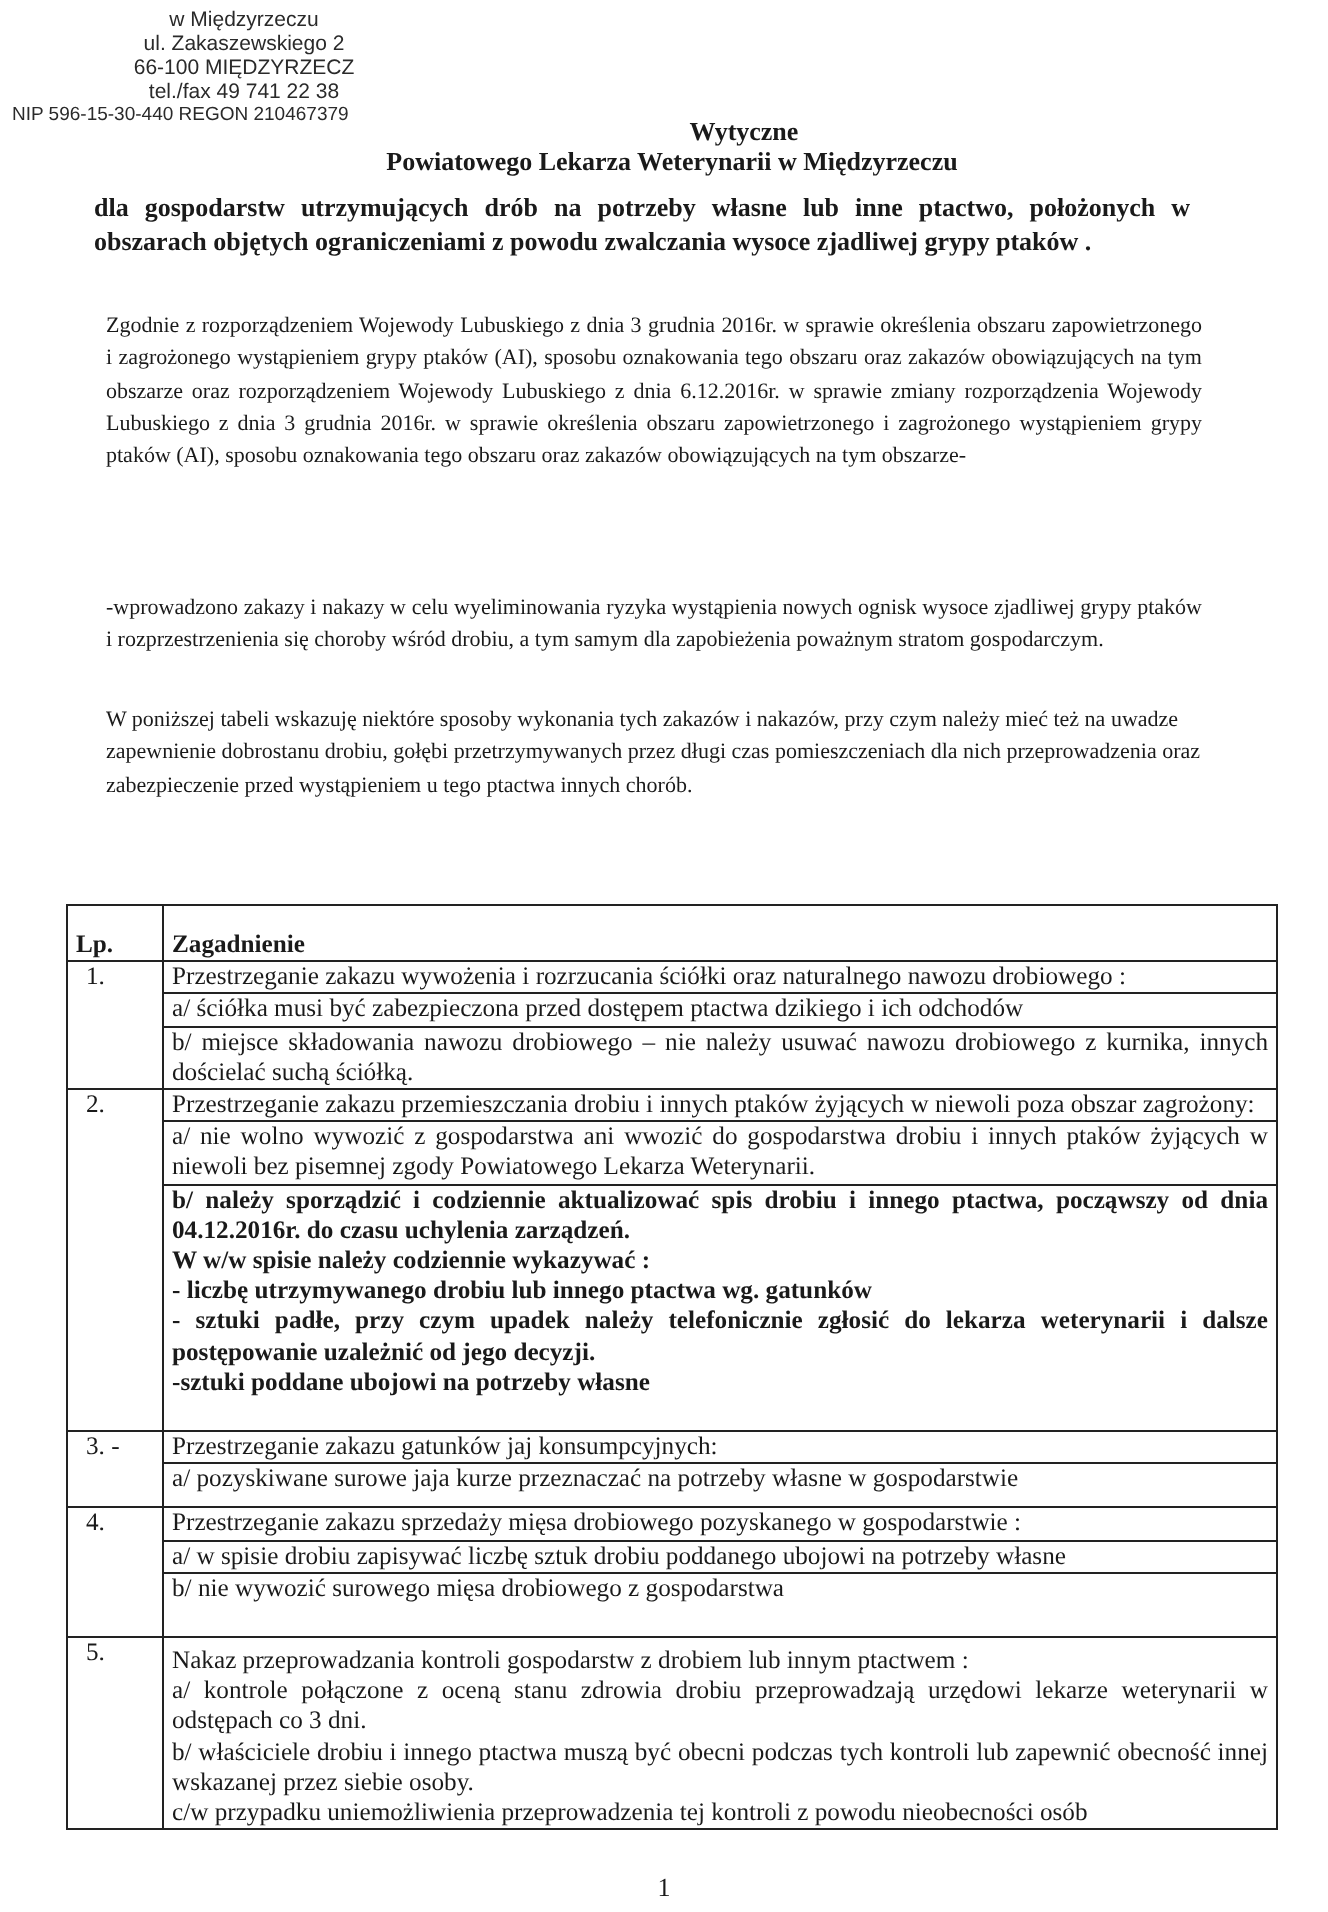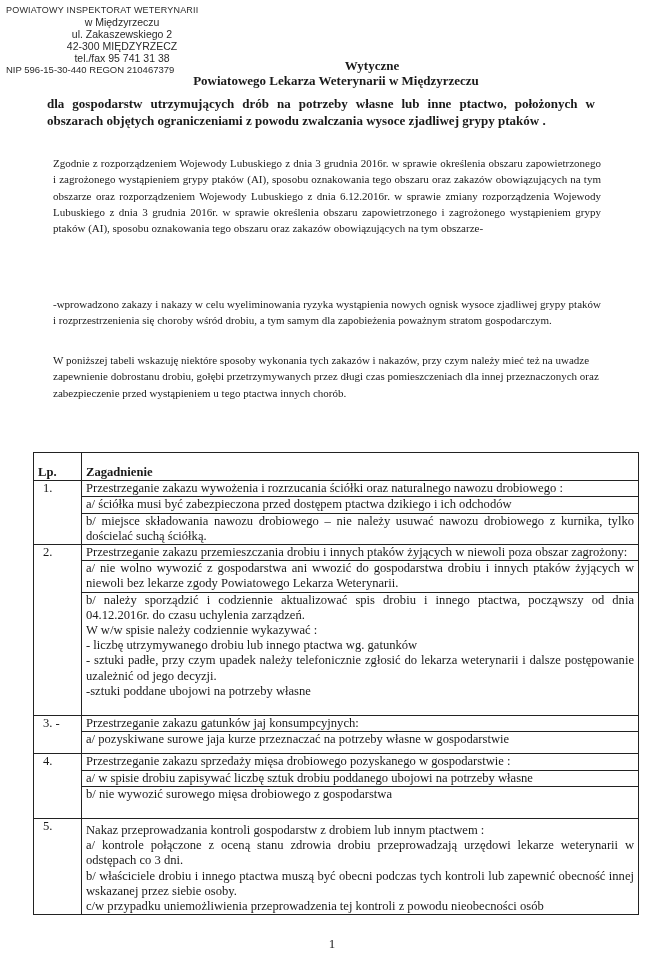--- a/index.html
+++ b/index.html
@@ -19,63 +19,62 @@
   td,th{border:1px solid #222;vertical-align:top;padding:0 4px;text-align:left;}
   th{font-weight:bold;padding-top:12px;}
   td.lp{width:34px;padding-left:9px;}
   .just{text-align:justify;}
   .pageno{position:absolute;left:0;width:664px;top:936px;text-align:center;font-size:13px;}
 </style>
 </head>
 <body>
 
 <div class="stamp">
-  <div class="l0">POWIATOWY INSPEKTORAT WETERYNARII</div>
   <div>w Międzyrzeczu</div>
   <div>ul. Zakaszewskiego 2</div>
-  <div>42-300  MIĘDZYRZECZ</div>
-  <div>tel./fax 95 741 31 38</div>
+  <div>66-100  MIĘDZYRZECZ</div>
+  <div>tel./fax 49 741 22 38</div>
   <div class="l5">NIP 596-15-30-440 REGON 210467379</div>
 </div>
 
 <div class="title t1">Wytyczne</div>
 <div class="title t2">Powiatowego Lekarza Weterynarii w Międzyrzeczu</div>
 <div class="subtitle">dla gospodarstw utrzymujących drób na potrzeby własne lub inne ptactwo, położonych w obszarach objętych ograniczeniami z powodu zwalczania wysoce zjadliwej grypy ptaków .</div>
 
 <div class="para p1">Zgodnie z rozporządzeniem Wojewody Lubuskiego z dnia 3 grudnia 2016r. w sprawie określenia obszaru zapowietrzonego i zagrożonego wystąpieniem grypy ptaków (AI), sposobu oznakowania tego obszaru oraz zakazów obowiązujących na tym obszarze oraz rozporządzeniem Wojewody Lubuskiego z dnia 6.12.2016r. w sprawie zmiany rozporządzenia Wojewody Lubuskiego z dnia 3 grudnia 2016r. w sprawie określenia obszaru zapowietrzonego i zagrożonego wystąpieniem grypy ptaków (AI), sposobu oznakowania tego obszaru oraz zakazów obowiązujących na tym obszarze-</div>
 <div class="para p2">-wprowadzono zakazy i nakazy w celu wyeliminowania ryzyka wystąpienia nowych ognisk wysoce zjadliwej grypy ptaków i rozprzestrzenienia się choroby wśród drobiu, a tym samym dla zapobieżenia poważnym stratom gospodarczym.</div>
-<div class="para p3">W poniższej tabeli wskazuję niektóre sposoby wykonania tych zakazów i nakazów, przy czym należy mieć też na uwadze zapewnienie dobrostanu drobiu, gołębi przetrzymywanych przez długi czas pomieszczeniach dla innej przeznaczonych oraz zabezpieczenie przed wystąpieniem u tego ptactwa innych chorób.</div>
+<div class="para p3">W poniższej tabeli wskazuję niektóre sposoby wykonania tych zakazów i nakazów, przy czym należy mieć też na uwadze zapewnienie dobrostanu drobiu, gołębi przetrzymywanych przez długi czas pomieszczeniach dla nich przeprowadzenia oraz zabezpieczenie przed wystąpieniem u tego ptactwa innych chorób.</div>
 
 <table>
   <tbody>
       <tr>
     <th style="padding-left:4px;">Lp.</th>
     <th>Zagadnienie</th>
   </tr>
 
   <tr>
     <td class="lp" rowspan="3">1.</td>
     <td>Przestrzeganie zakazu wywożenia i rozrzucania ściółki oraz naturalnego nawozu drobiowego :</td>
   </tr>
   <tr>
         <td>a/  ściółka musi być zabezpieczona przed dostępem ptactwa dzikiego i ich odchodów</td>
       </tr>
   <tr>
-        <td class="just">b/ miejsce składowania nawozu drobiowego – nie należy usuwać nawozu drobiowego z kurnika, tylko dościelać suchą ściółką.</td>
+        <td class="just">b/ miejsce składowania nawozu drobiowego – nie należy usuwać nawozu drobiowego z kurnika, innych dościelać suchą ściółką.</td>
       </tr>
 
   <tr>
     <td class="lp" rowspan="3">2.</td>
     <td class="just">Przestrzeganie zakazu przemieszczania drobiu i innych ptaków żyjących w niewoli poza obszar zagrożony:</td>
   </tr>
   <tr>
-        <td class="just">a/ nie wolno wywozić z gospodarstwa ani wwozić do gospodarstwa drobiu i innych ptaków żyjących w niewoli bez lekarze zgody Powiatowego Lekarza Weterynarii.</td>
+        <td class="just">a/ nie wolno wywozić z gospodarstwa ani wwozić do gospodarstwa drobiu i innych ptaków żyjących w niewoli bez pisemnej zgody Powiatowego Lekarza Weterynarii.</td>
       </tr>
   <tr>
-    <td class="just" style="padding-bottom:16px;">
+    <td class="just" style="padding-bottom:16px;font-weight:bold;">
       <div>b/ należy sporządzić i codziennie aktualizować  spis drobiu i innego ptactwa, począwszy od dnia 04.12.2016r. do czasu uchylenia zarządzeń.</div>
       <div>W w/w spisie  należy codziennie wykazywać :</div>
       <div>- liczbę utrzymywanego drobiu lub innego ptactwa wg. gatunków</div>
       <div>- sztuki  padłe, przy czym upadek należy telefonicznie zgłosić do lekarza weterynarii i dalsze postępowanie uzależnić od jego decyzji.</div>
       <div>-sztuki poddane ubojowi na potrzeby własne</div>
     </td>
   </tr>
 
   <tr>
     <td class="lp" rowspan="2">3. -</td>

